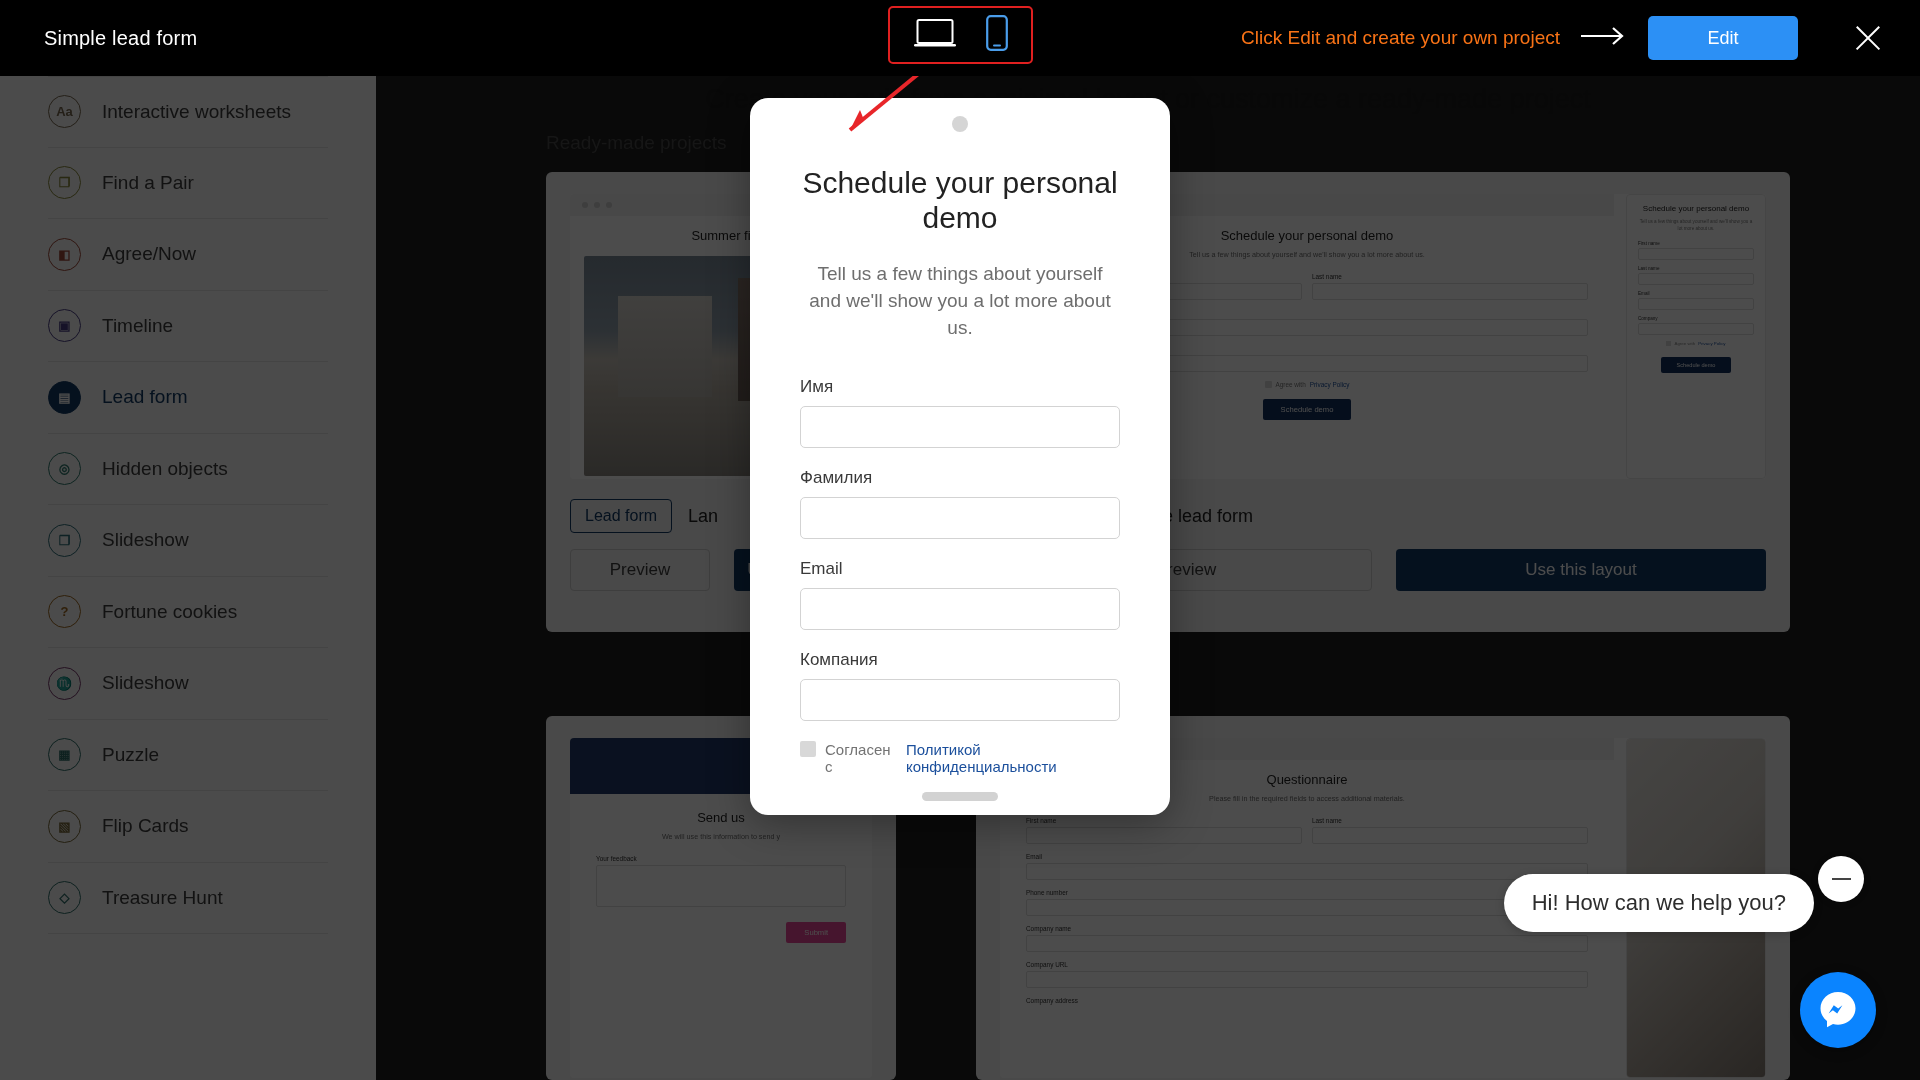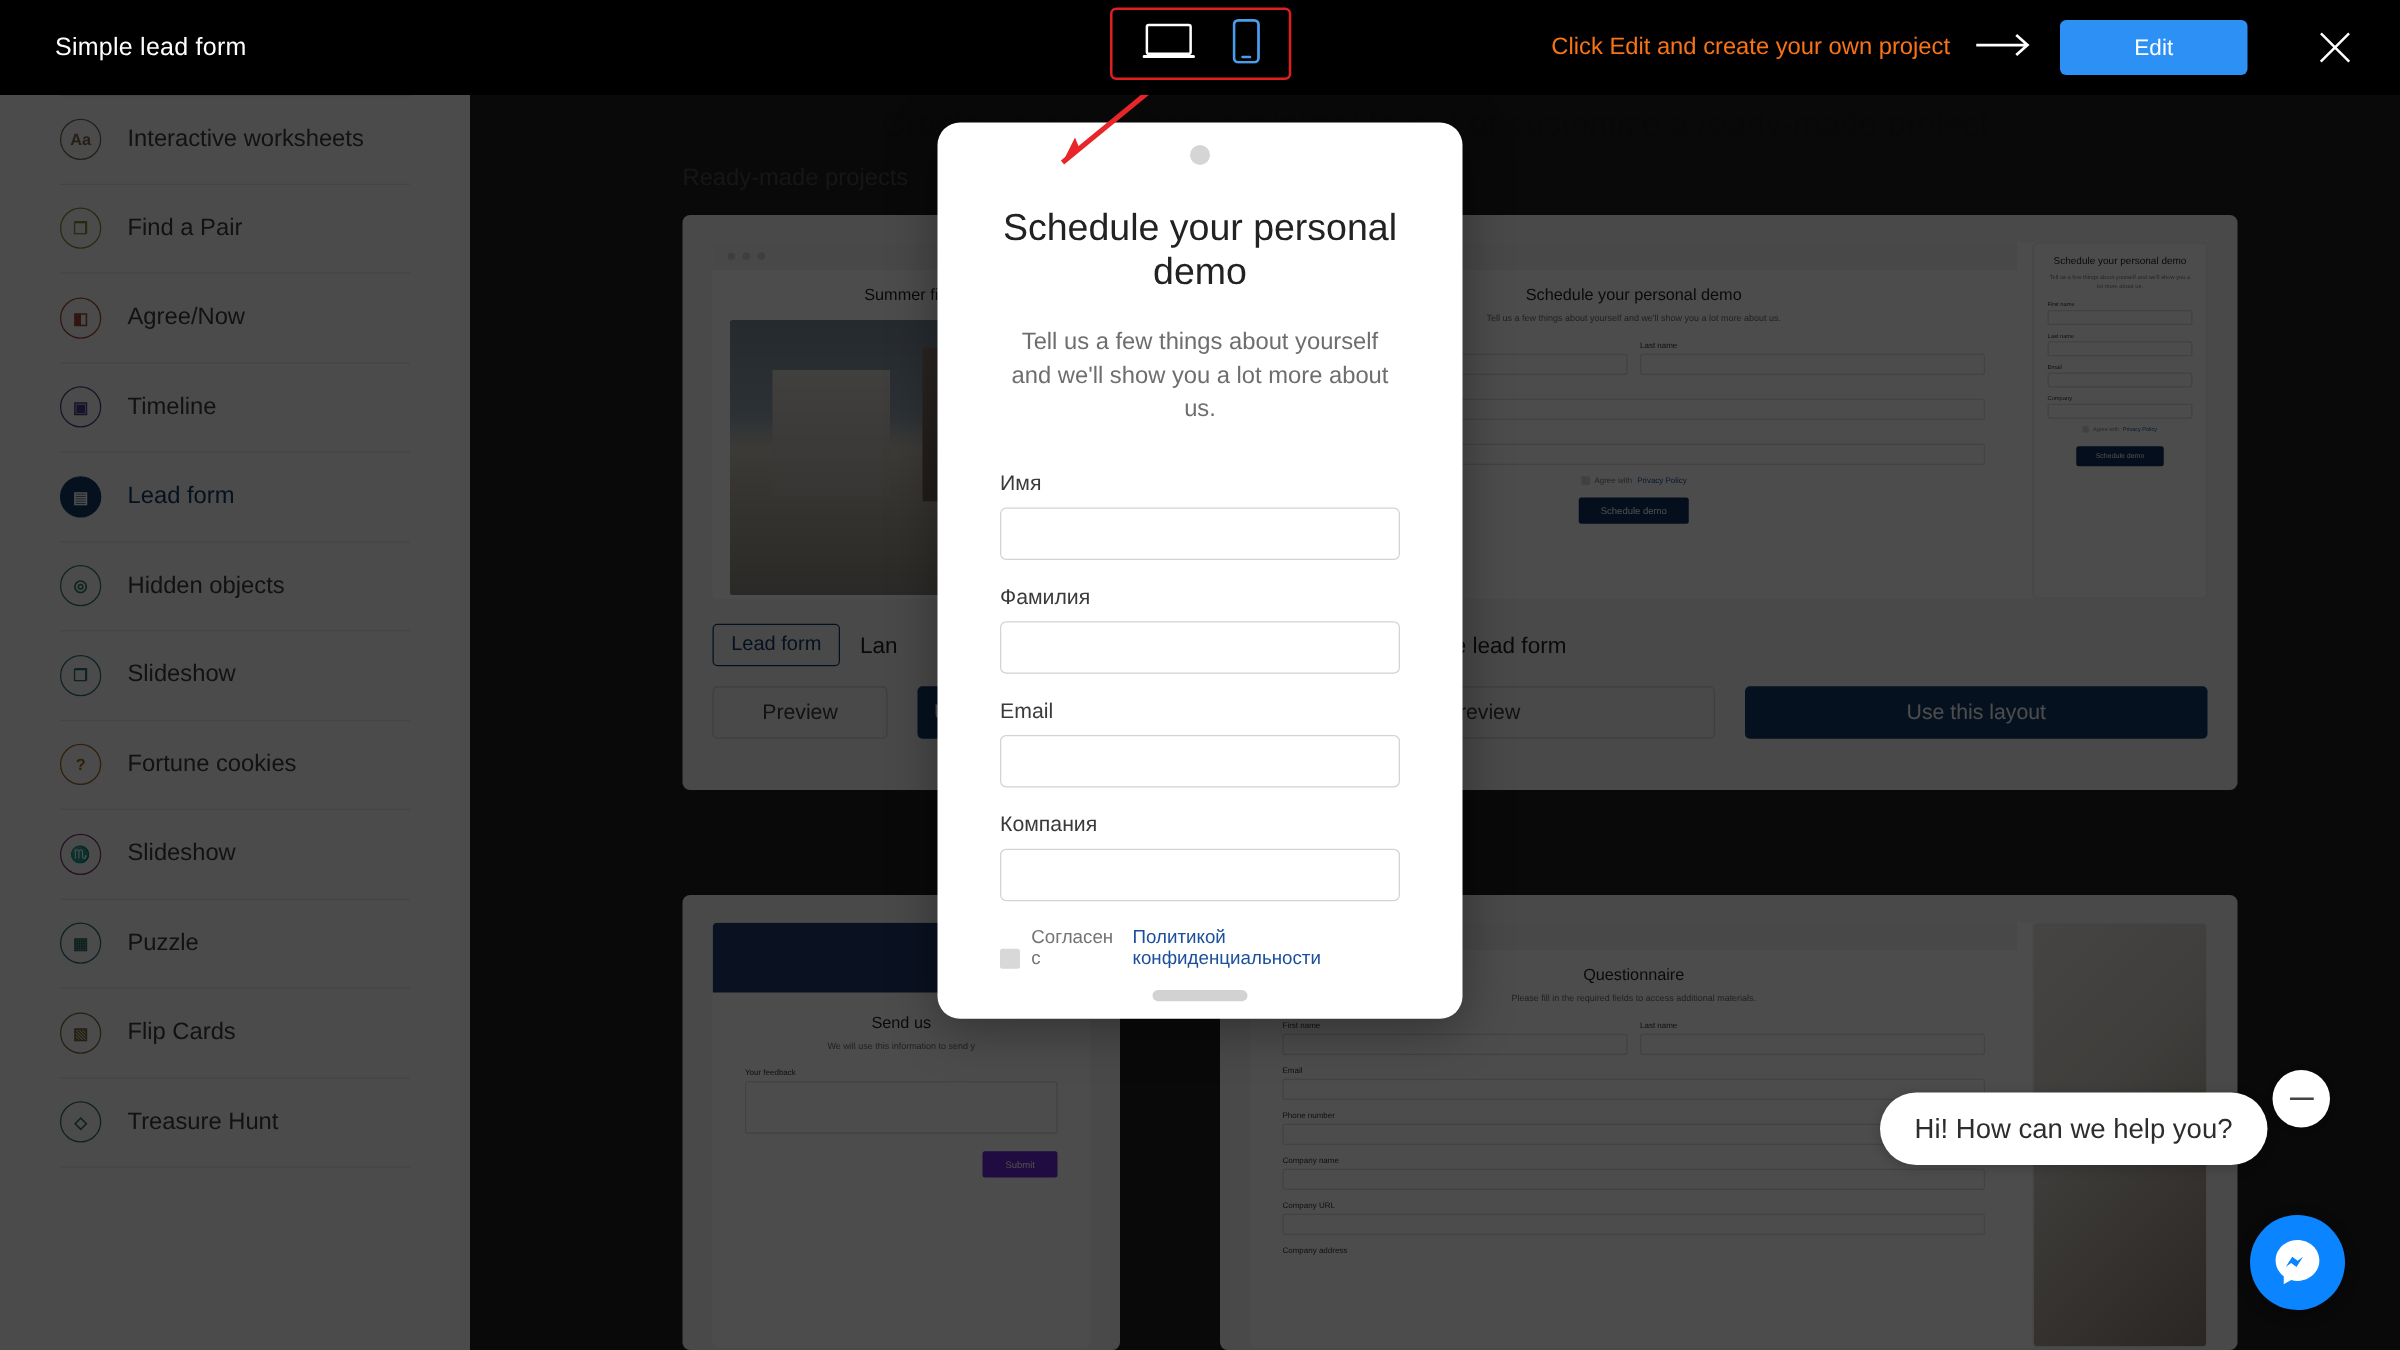--- a/index.html
+++ b/index.html
@@ -143,21 +143,21 @@
   .mini-f { flex: 1; text-align: left; margin-bottom: 9px; }
   .mini-lab { font-size: 6.4px; color: #333; margin-bottom: 3px; }
   .mini-in { height: 17px; border: 1px solid #dcdcdc; border-radius: 2px; background:#fff; }
   .mini-chk { font-size: 6.4px; color:#777; margin: 4px 0 10px; display:flex; align-items:center; justify-content:center; gap:4px; }
   .mini-chk i { width:7px;height:7px;background:#dadada;display:inline-block;border-radius:1px; }
   .mini-link { color: #1b4f9c; }
   .mini-btn {
     display:inline-block; padding:6px 18px; border-radius:2px;
     background:#12305e; color:#fff; font-size:7.6px;
   }
-  .mini-btn.orange { background:#6d28d9; }
+  .mini-btn.orange { background:#ec4899; }
 
   .mob { padding: 9px 11px 0; text-align:center; }
   .mob-h { font-size: 8px; color:#1f1f1f; line-height:1.25; margin-bottom:5px; }
   .mob-p { font-size: 4.6px; color:#7a7a7a; line-height:1.5; margin-bottom:8px; }
   .mob-f { text-align:left; margin-bottom:6px; }
   .mob-lab { font-size:4.6px; color:#333; margin-bottom:2px; }
   .mob-in { height:12px; border:1px solid #dcdcdc; border-radius:2px; }
   .mob-chk { font-size:4.4px; color:#888; margin:3px 0 7px; display:flex;align-items:center;justify-content:center;gap:3px; }
   .mob-chk i { width:5px;height:5px;background:#dadada;display:inline-block; }
   .mob-btn { display:inline-block;padding:5px 16px;border-radius:2px;background:#12305e;color:#fff;font-size:5.6px; }
@@ -228,21 +228,21 @@
     text-align: center; margin-bottom: 36px;
   }
   .field { margin-bottom: 20px; margin-top: 16px; }
   .field-label { font-size: 17px; color: #3a3a3a; margin-bottom: 9px; }
   .field-input {
     width: 100%; height: 42px;
     border: 1px solid #d3d3d3; border-radius: 5px;
     background: #fff;
   }
   #consent-row {
-    display: flex; align-items: flex-end; justify-content: center; gap: 9px;
+    display: flex; align-items: flex-start; justify-content: center; gap: 9px;
     font-size: 15px; color: #737373; margin-top: 4px;
   }
   #consent-box { width: 16px; height: 16px; background: #d8d8d8; border-radius: 2px; flex:0 0 16px; }
   #consent-link { color: #1b4f9c; }
   #home-indicator {
     width: 76px; height: 9px; border-radius: 5px;
     background: #d2d2d2; margin: 0 auto 14px;
   }
 
   

